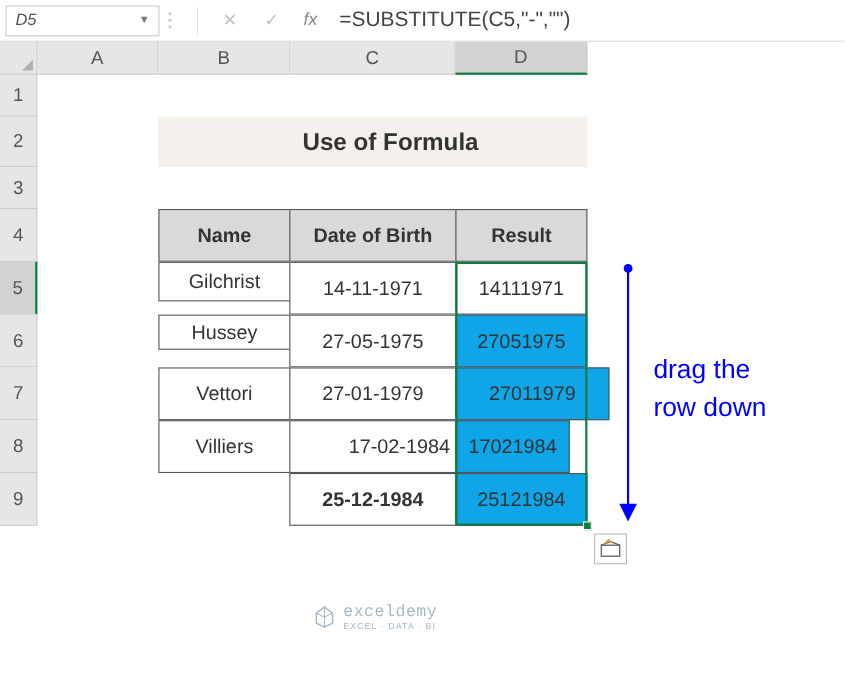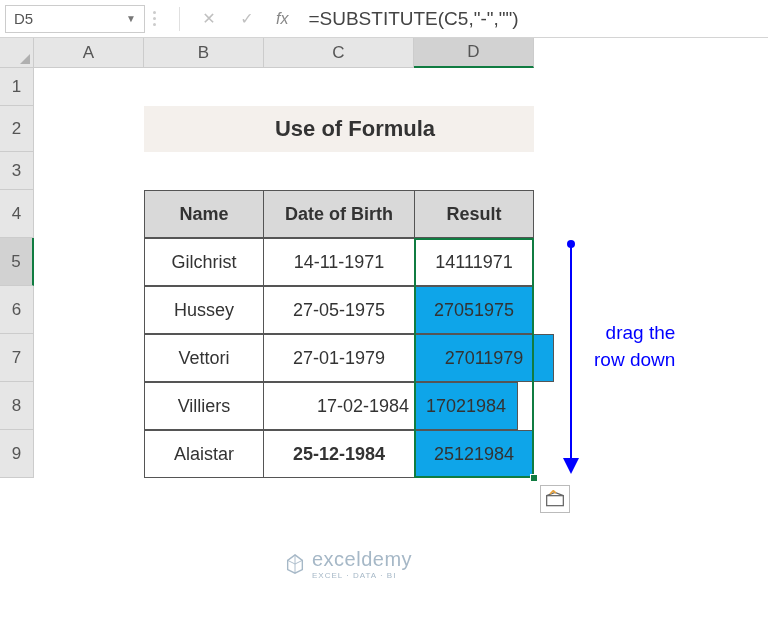--- a/index.html
+++ b/index.html
@@ -23,20 +23,21 @@
   width: 140px;
   height: 28px;
   border: 1px solid #ccc;
   background: #fff;
   display: flex;
   align-items: center;
   justify-content: space-between;
   padding: 0 8px;
   font-size: 15px;
   color: #555;
+  font-style: italic;
 }
 .name-box-arrow {
   color: #777;
   font-size: 10px;
 }
 .fb-divider {
   width: 1px;
   height: 24px;
   background: #e0e0e0;
   margin: 0 10px;
@@ -171,42 +172,42 @@
   border: 1px solid #bbb;
   background: #fff;
   display: flex;
   align-items: center;
   justify-content: center;
 }
 .autofill-btn svg { width: 20px; height: 18px; }
 .annotation {
   position: absolute;
   color: #0000ff;
-  font-size: 19px;
+  font-size: 24px;
   line-height: 1.4;
-  text-align: right;
 }
 .arrow {
   position: absolute;
 }
 .watermark {
   position: absolute;
   display: flex;
   align-items: center;
   gap: 6px;
   color: #a6b8c7;
   font-size: 13px;
 }
 .watermark .wm-icon {
   width: 22px;
   height: 22px;
 }
 .watermark .wm-text .t1 {
-  font-size: 20px;
+  font-size: 15px;
   letter-spacing: 0.5px;
+  font-family: Liberation Mono, monospace;
 }
 .watermark .wm-text .t2 {
   font-size: 8px;
   letter-spacing: 1px;
 }
 .dots {
   width: 8px;
   height: 28px;
   display: flex;
   flex-direction: column;
@@ -265,37 +266,36 @@
         <div class="row-h" style="height:48px">9</div>
       </div>
       <div class="grid" style="position:relative; width:734px; height:540px;">
 
         <div class="merged-title" style="left:110px; top:38px; width:390px; height:46px;padding-left:32px;">Use of Formula</div>
 
         <div class="cell header-cell" style="left:110px; top:122px; width:120px; height:48px;">Name</div>
         <div class="cell header-cell" style="left:229px; top:122px; width:152px; height:48px;">Date of Birth</div>
         <div class="cell header-cell" style="left:380px; top:122px; width:120px; height:48px;">Result</div>
 
-        <div class="cell data-cell" style="left:110px; top:170px; width:120px; height:48px;">Gilchrist</div>
+        <div class="cell data-cell" style="left:110px; top:170px; width:120px; height:36px;">Gilchrist</div>
         <div class="cell data-cell" style="left:229px; top:170px; width:152px; height:48px;">14-11-1971</div>
         <div class="cell data-cell" style="left:380px; top:170px; width:120px; height:48px;">14111971</div>
 
-        <div class="cell data-cell" style="left:110px; top:218px; width:120px; height:48px;">Hussey</div>
+        <div class="cell data-cell" style="left:110px; top:218px; width:120px; height:32px;">Hussey</div>
         <div class="cell data-cell" style="left:229px; top:218px; width:152px; height:48px;">27-05-1975</div>
         <div class="cell data-cell shaded" style="left:380px; top:218px; width:120px; height:48px;">27051975</div>
 
         <div class="cell data-cell" style="left:110px; top:266px; width:120px; height:48px;">Vettori</div>
         <div class="cell data-cell" style="left:229px; top:266px; width:152px; height:48px;">27-01-1979</div>
         <div class="cell data-cell shaded" style="left:380px; top:266px; width:140px; height:48px;">27011979</div>
 
         <div class="cell data-cell" style="left:110px; top:314px; width:120px; height:48px;">Villiers</div>
         <div class="cell data-cell" style="left:229px; top:314px; width:152px; height:48px;padding-left:48px;">17-02-1984</div>
         <div class="cell data-cell shaded" style="left:380px; top:314px; width:104px; height:48px;">17021984</div>
 
-        <div class="cell data-cell" style="left:110px; top:362px; width:120px; height:48px;">Alaistar</div>
         <div class="cell data-cell" style="left:229px; top:362px; width:152px; height:48px;font-weight:bold;">25-12-1984</div>
         <div class="cell data-cell shaded" style="left:380px; top:362px; width:120px; height:48px;">25121984</div>
 
         <div class="selection-box" style="left:380px; top:170px; width:120px; height:240px;"></div>
         <div class="fill-handle" style="left:496px; top:406px;"></div>
 
         <div class="autofill-btn" style="left:506px; top:417px;">
           <svg viewBox="0 0 24 20">
             <rect x="2" y="6" width="20" height="12" fill="none" stroke="#666" stroke-width="1.5"></rect>
             <path d="M2 6 L12 2 L22 6" fill="none" stroke="#666" stroke-width="1.5"></path>

